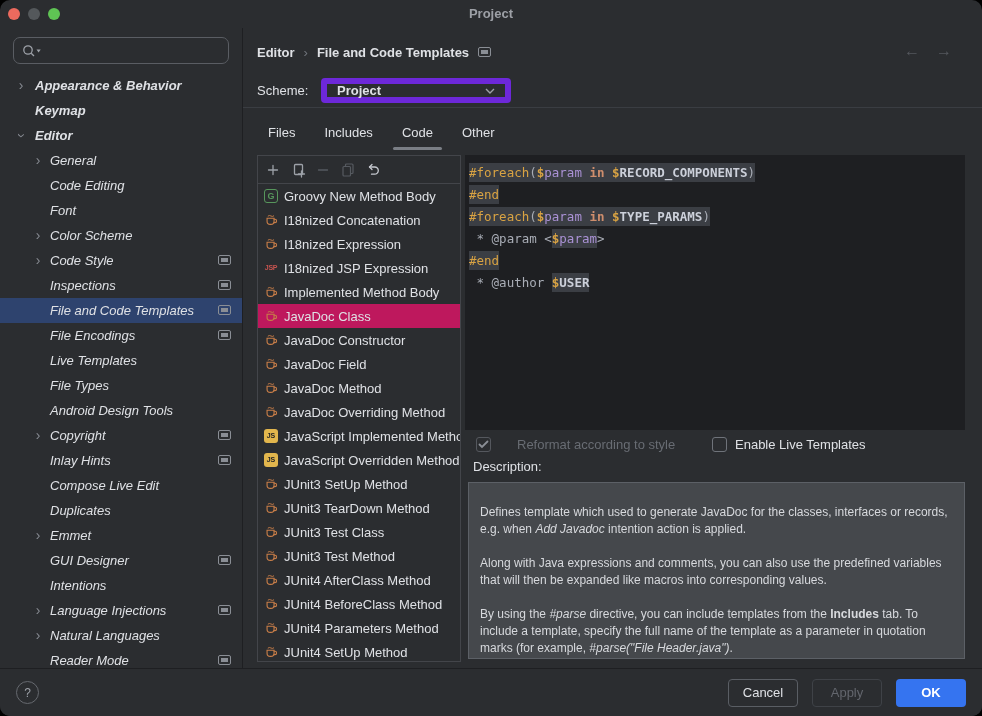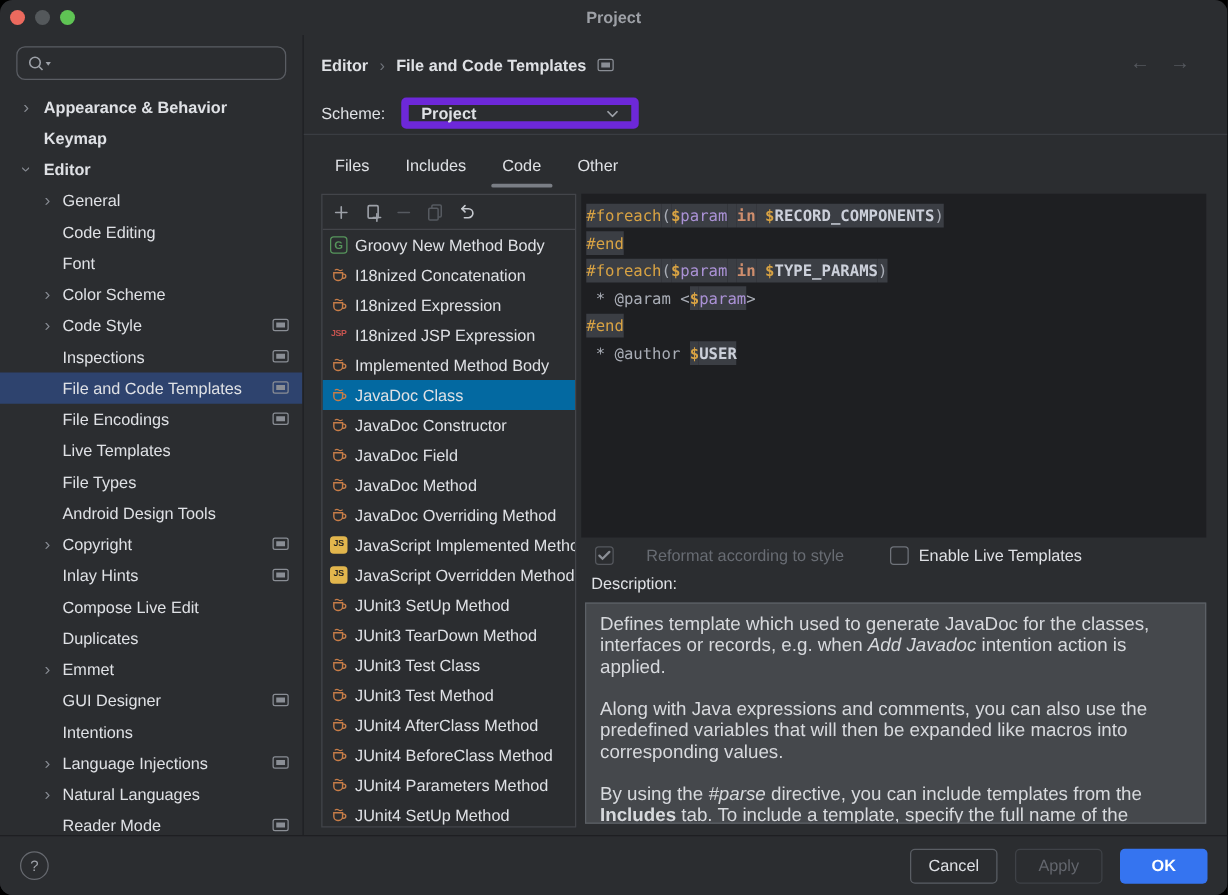--- a/index.html
+++ b/index.html
@@ -17,21 +17,21 @@
   
   .wbody{position:absolute;top:28px;left:0;right:0;bottom:48px;display:flex;}
   .sidebar{width:242px;flex:none;border-right:1px solid #1e1f22;position:relative;overflow:hidden;}
   .search{position:absolute;left:13px;top:9px;width:216px;height:27px;border:1px solid #5a5d63;border-radius:7px;display:flex;align-items:center;padding:0 7px;box-sizing:border-box;gap:3px;background:#2b2d30;}
   .tree{position:absolute;top:45px;left:0;right:0;bottom:0;overflow:hidden;}
   .trow{position:relative;height:25px;line-height:25px;cursor:default;}
   .trow.sel{background:#2e436e;}
   .trow .chev{position:absolute;left:14px;top:0;width:14px;height:25px;text-align:center;color:#868a91;font-size:14px;line-height:24px;}
   .trow.ind1 .chev{left:31px;}
   .trow .chev.exp{transform:rotate(90deg);}
-  .trow .lbl{position:absolute;left:35px;white-space:nowrap;}
+  .trow .lbl{position:absolute;left:35px;white-space:nowrap;font-style:italic;}
   .trow.ind1 .lbl{left:50px;}
   .trow.bold .lbl{font-weight:bold;}
   .screen-icon{display:inline-block;width:13px;height:10px;border:1px solid #8a8e95;border-radius:2px;position:relative;box-sizing:border-box;}
   .screen-icon::after{content:"";position:absolute;left:2px;right:2px;top:2px;bottom:2px;background:#8a8e95;}
   .trow .screen-wrap{position:absolute;right:11px;top:7px;line-height:0;}
 
   
   .main{flex:1;position:relative;}
   .crumbs{position:absolute;left:14px;top:12px;height:24px;display:flex;align-items:center;gap:9px;font-weight:bold;}
   .crumb-sep{color:#6f737a;font-weight:normal;font-size:13px;}
@@ -43,21 +43,21 @@
   .tab{position:relative;line-height:38px;cursor:default;}
   .tab.sel::after{content:"";position:absolute;left:-9px;right:-9px;bottom:2px;height:3px;background:#7a7e85;border-radius:2px;}
 
   
   .tpl-panel{position:absolute;left:14px;top:127px;width:204px;height:507px;border:1px solid #43454a;box-sizing:border-box;background:#2b2d30;overflow:hidden;}
   .tpl-toolbar{height:27px;border-bottom:1px solid #43454a;display:flex;align-items:center;padding:0 7px;gap:9px;}
   .tbtn{width:16px;height:16px;line-height:0;color:#9da1a8;}
   .tbtn.dis{color:#565a60;}
   .tbtn.bright{color:#c6c9cf;}
   .tpl-item{height:24px;display:flex;align-items:center;gap:6px;padding:0 6px;white-space:nowrap;overflow:hidden;cursor:default;}
-  .tpl-item.sel{background:#0369a1;}
+  .tpl-item.sel{background:#be185d;}
   .fi{width:14px;height:14px;flex:none;display:flex;align-items:center;justify-content:center;line-height:0;}
   .fi.gi{border:1px solid #57965c;border-radius:3px;color:#57965c;font-size:9px;font-weight:bold;box-sizing:border-box;line-height:12px;}
   .fi.jsi{background:#e2b64d;border-radius:3px;color:#1e1f22;font-size:7px;font-weight:bold;line-height:14px;}
   .fi.jspi{color:#c75450;font-size:7px;font-weight:bold;line-height:14px;letter-spacing:-.3px;}
 
   
   .editor{position:absolute;left:222px;top:127px;width:500px;height:275px;background:#1e1f22;box-sizing:border-box;padding:6px 0 0 4px;font-family:"DejaVu Sans Mono",monospace;font-size:12.5px;overflow:hidden;}
   .code-line{height:22px;line-height:22px;white-space:pre;}
   .code-line span{display:inline-block;height:19px;line-height:19px;vertical-align:middle;}
   .hl{background:#3b3e44;}
@@ -69,21 +69,21 @@
   .tok-pln{color:#a9adb6;}
 
   
   .opt{position:absolute;top:409px;display:flex;align-items:center;gap:8px;}
   .opt1{left:233px;color:#686c73;gap:26px;}
   .opt2{left:469px;color:#dfe1e5;}
   .cb{width:15px;height:15px;border-radius:3px;box-sizing:border-box;display:flex;align-items:center;justify-content:center;}
   .cb.ckd{border:1.5px solid #55585e;}
   .cb.unc{border:1.5px solid #6f737a;}
   .desc-label{position:absolute;left:230px;top:431px;}
-  .desc-box{position:absolute;left:225px;top:454px;width:497px;height:177px;background:#45484c;border:1px solid #5c6066;box-sizing:border-box;padding:8px 11px;font-size:15px;line-height:17px;color:#d7d9dd;overflow:hidden;}
+  .desc-box{position:absolute;left:225px;top:454px;width:497px;height:177px;background:#45484c;border:1px solid #5c6066;box-sizing:border-box;padding:21px 11px;font-size:12px;line-height:17px;color:#d7d9dd;overflow:hidden;}
   .desc-box p{margin:0 0 17px 0;}
   .desc-box p:last-child{margin-bottom:0;}
   .seg-i{font-style:italic;}
   .seg-b{font-weight:bold;}
 
   
   .footer{position:absolute;left:0;right:0;bottom:0;height:48px;border-top:1px solid #1e1f22;display:flex;align-items:center;padding:0 16px;box-sizing:border-box;background:#2b2d30;}
   .help{width:21px;height:21px;border:1px solid #66696f;border-radius:50%;color:#9da1a8;display:flex;align-items:center;justify-content:center;font-size:12px;}
   .btns{margin-left:auto;display:flex;gap:14px;}
   .btn{min-width:70px;height:28px;border-radius:4px;display:flex;align-items:center;justify-content:center;padding:0 10px;box-sizing:border-box;cursor:default;}

